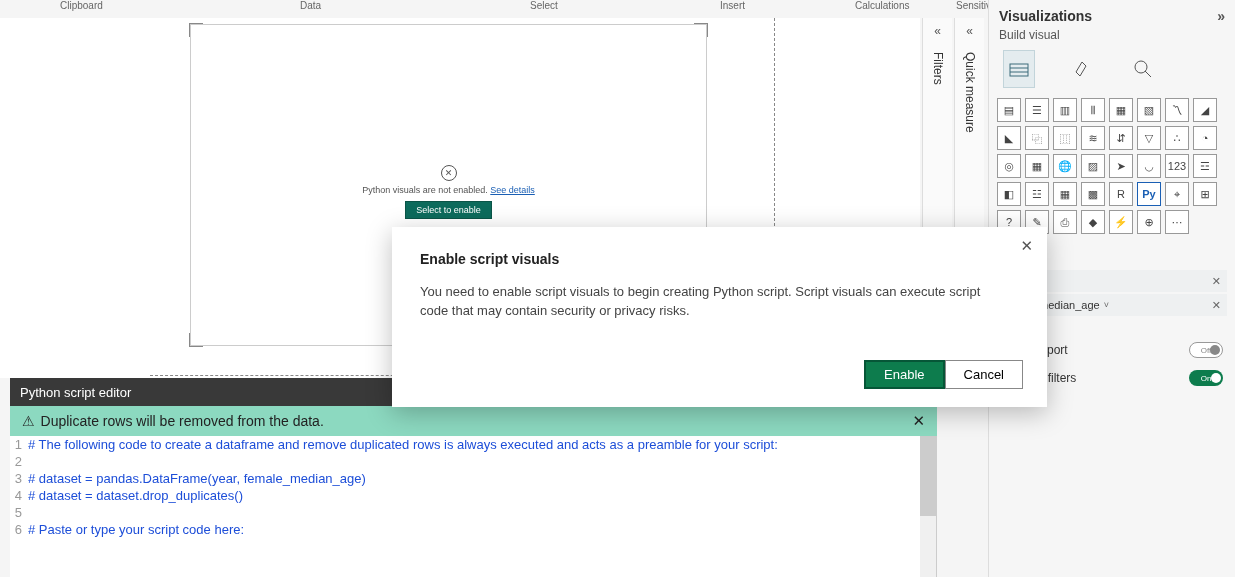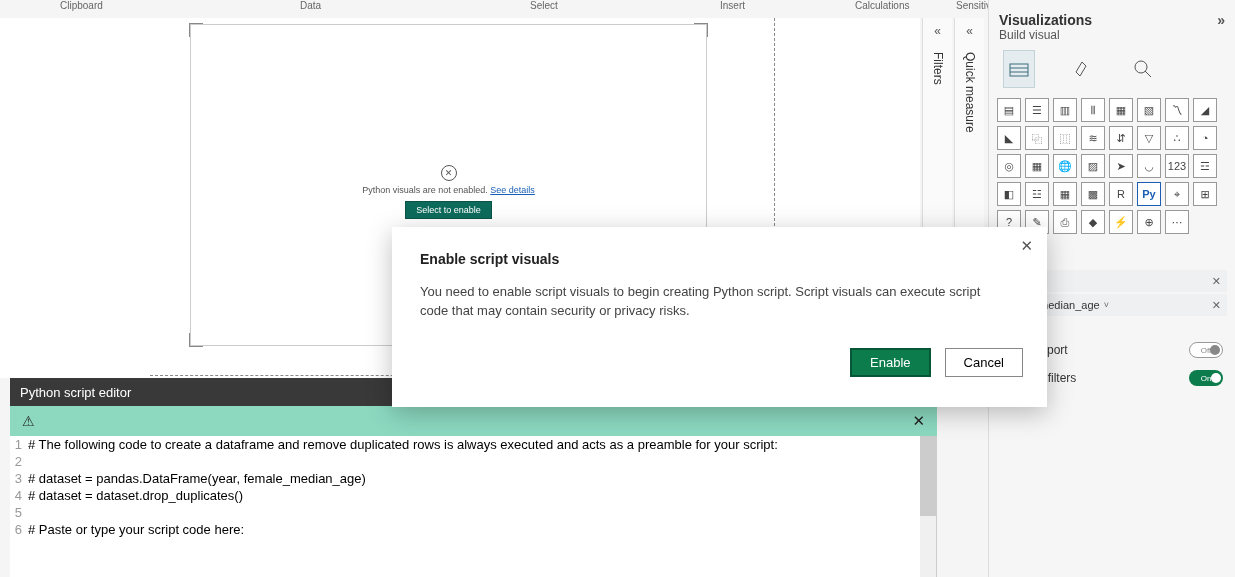--- a/index.html
+++ b/index.html
@@ -21,33 +21,33 @@
   .vp-msg { font-size:9px; color:#555; }
   .vp-msg a { color:#1a5fb4; }
   .vp-btn { display:inline-block; margin-top:6px; background:#0d6b5c; color:#fff; font-size:9px; padding:3px 10px; border:1px solid #0a5447; }
 
   .script-header { position:absolute; top:378px; left:10px; width:927px; height:28px; background:#393939; color:#fff; display:flex; align-items:center; padding:0 10px; font-size:13px; }
   .warn-bar { position:absolute; top:406px; left:10px; width:927px; height:30px; background:#8cd9c0; display:flex; align-items:center; padding:0 12px; font-size:14px; color:#222; }
   .warn-bar .close { margin-left:auto; font-size:15px; cursor:pointer; color:#222; }
   .code-area { position:absolute; top:436px; left:10px; width:927px; bottom:0; background:#fff; border-right:1px solid #ccc; overflow:hidden; }
   .code-line { display:flex; font-family: Consolas, monospace; font-size:13px; line-height:17px; }
   .code-line .gutter { width:18px; text-align:right; color:#999; padding-right:6px; flex-shrink:0;}
-  .code-line .txt { color:#000000; white-space:pre-wrap; flex:1; }
+  .code-line .txt { color:#1d4ed8; white-space:pre-wrap; flex:1; }
   .code-scroll { position:absolute; top:0; right:0; width:16px; height:100%; background:#f0f0f0; }
   .code-scroll .thumb { width:100%; height:80px; background:#ccc; }
 
   
   .side-collapse { position:absolute; top:18px; width:30px; height:360px; background:#fafafa; border-left:1px solid #ddd; }
   .side-collapse.c1 { left:922px; }
   .side-collapse.c2 { left:954px; }
   .side-collapse .chev { text-align:center; font-size:12px; color:#555; padding:6px 0; }
   .side-collapse .vlabel { writing-mode: vertical-rl; text-align:left; padding-top:8px; font-size:12px; color:#333; margin:0 auto; }
 
   .viz-panel { position:absolute; top:0; left:988px; width:247px; height:577px; background:#f6f6f6; border-left:1px solid #ddd; }
-  .viz-head { display:flex; align-items:flex-end; height:28px; padding:0 10px; font-weight:600; font-size:14px; }
+  .viz-head { display:flex; align-items:flex-start; height:28px; padding:8px 10px; font-weight:600; font-size:14px; }
   .viz-head .chev { margin-left:auto; font-size:14px; color:#555; }
   .viz-sub { padding:0 10px 4px; font-size:12px; color:#555; }
   .viz-tabs { display:flex; gap:30px; padding:4px 14px 6px; }
   .viz-tab { width:32px; height:38px; display:flex; align-items:center; justify-content:center; }
   .viz-tab.active { background:#e4ecef; border:1px solid #c2d4da; }
   .viz-grid { display:flex; flex-wrap:wrap; gap:4px; padding:4px 8px; }
   .viz-ico { width:24px; height:24px; border:1px solid #999; display:flex; align-items:center; justify-content:center; font-size:11px; color:#444; background:#fff; cursor:pointer;}
   .viz-ico.pyv { border-color:#1a5fb4; color:#1a5fb4; font-weight:600; }
   .viz-ellipsis { padding:6px 10px; color:#555; font-size:16px; letter-spacing:2px; }
 
@@ -62,21 +62,21 @@
   .toggle.off::after { content:''; position:absolute; right:2px; width:10px; height:10px; border-radius:50%; background:#888; }
   .toggle.on { background:#0d7c4d; color:#fff; }
   .toggle.on::after { content:''; position:absolute; right:2px; width:10px; height:10px; border-radius:50%; background:#fff; }
   .drill-box { margin:4px 10px; border:1px solid #ccc; background:#fff; padding:8px 8px; font-size:11px; color:#888; }
 
   
   .modal { position:absolute; top:227px; left:392px; width:655px; height:180px; background:#fff; box-shadow:0 6px 24px rgba(0,0,0,0.25); padding:24px 28px; }
   .modal h2 { font-size:14px; font-weight:600; margin-bottom:16px; color:#222;}
   .modal p { font-size:13px; color:#444; line-height:1.45; max-width:580px; }
   .modal .close { position:absolute; top:10px; right:14px; font-size:15px; color:#555; cursor:pointer; }
-  .modal .btns { position:absolute; bottom:30px; right:24px; display:flex; gap:14px; }
+  .modal .btns { position:absolute; bottom:18px; right:24px; display:flex; }
   .modal button { font-size:13px; padding:5px 18px; border:1px solid #888; background:#fff; cursor:pointer; }
   .modal button.primary { background:#0d7c4d; color:#fff; border:2px solid #065637; }
 
   .sect-label { padding:4px 12px 0; font-size:12px; color:#888; }
 </style>
 </head>
 <body>
 
 <div class="ribbon-groups">
   <div class="ribbon-group" style="left:60px">Clipboard</div>
@@ -105,20 +105,21 @@
       <div class="vp-btn">Select to enable</div>
     </div>
   </div>
 </div>
 
 <div class="script-header">
   <span>Python script editor</span>
 </div>
 <div class="warn-bar">
   <span style="margin-right:6px">⚠</span>
+  <span>Duplicate rows will be removed from the data.</span>
   <span class="close">✕</span>
 </div>
 <div class="code-area">
   <div class="code-line">
       <span class="gutter">1</span>
       <span class="txt"># The following code to create a dataframe and remove duplicated rows is always executed and acts as a preamble for your script:</span>
     </div>
   <div class="code-line">
       <span class="gutter">2</span>
       <span class="txt"></span>

